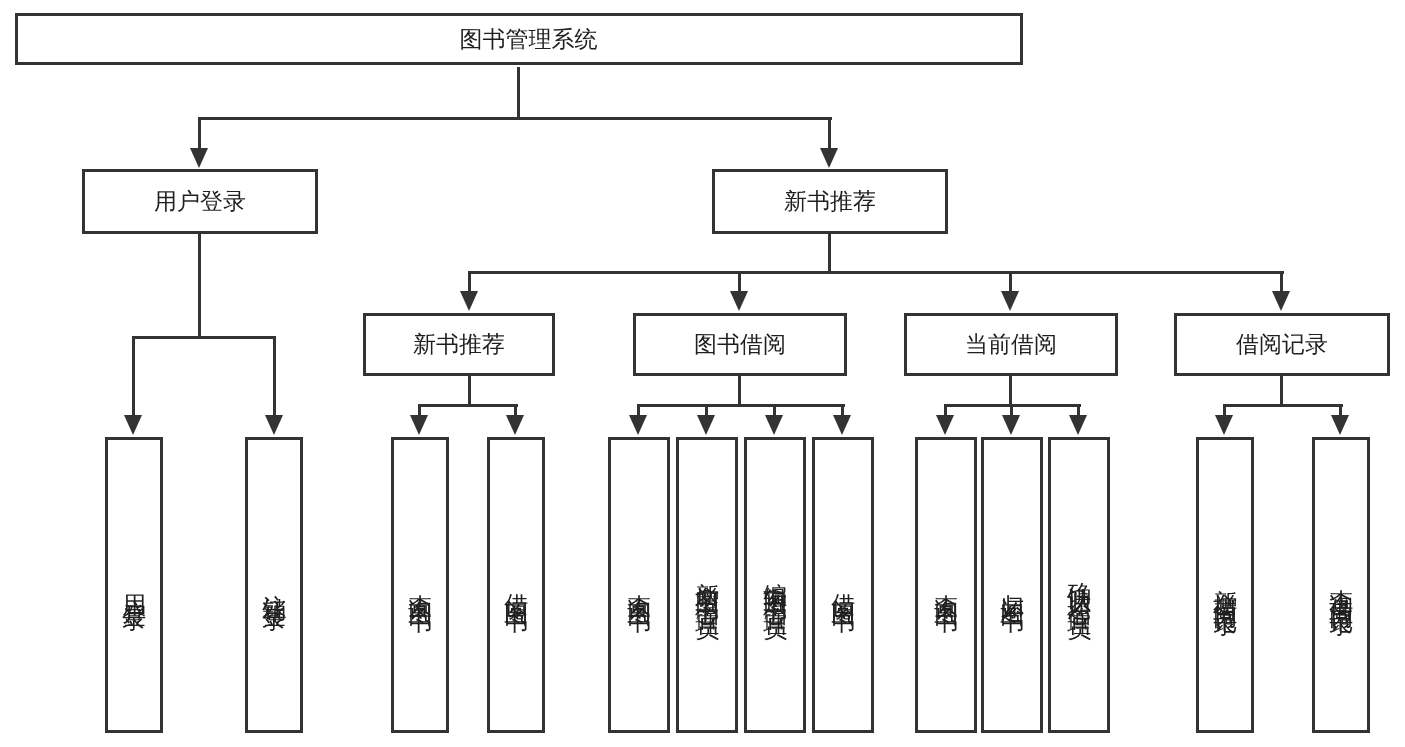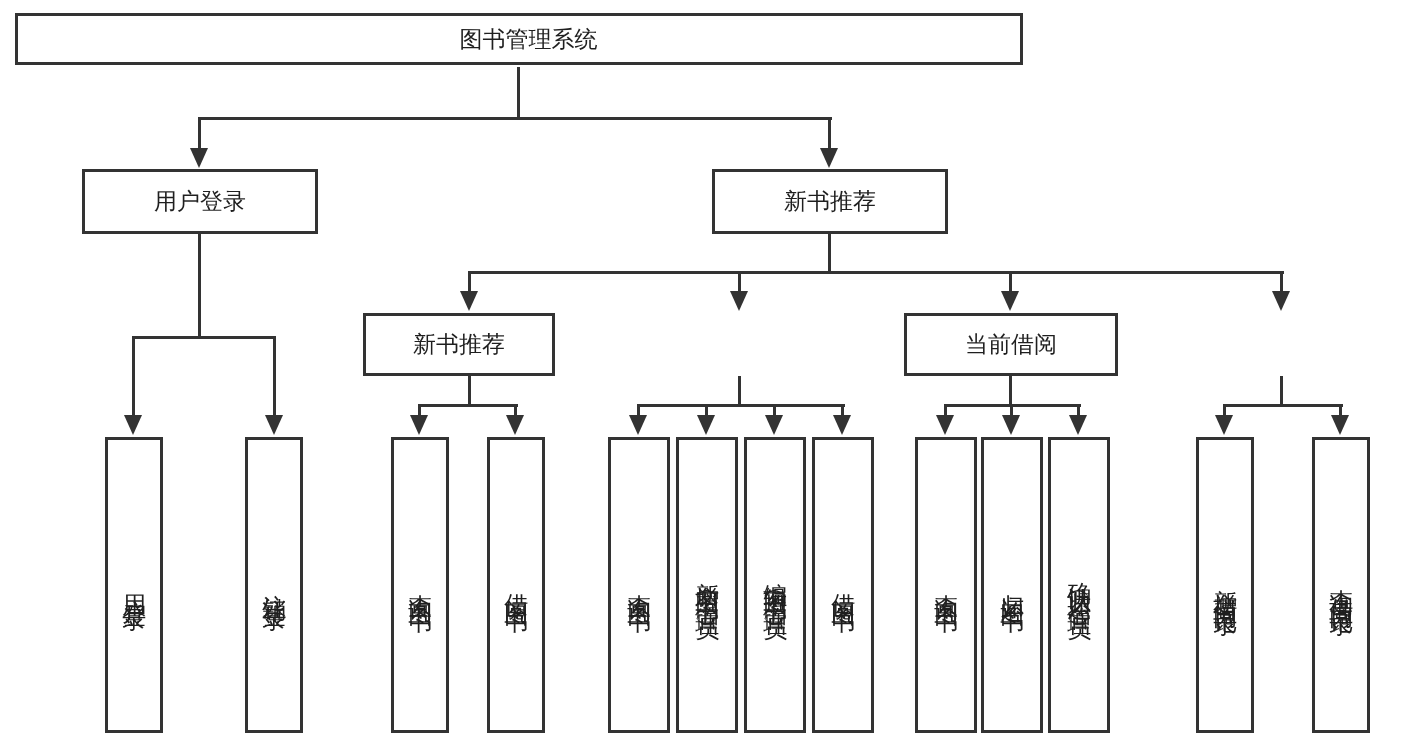--- a/index.html
+++ b/index.html
@@ -80,21 +80,23 @@
   <div class="vline" style="left:468px;top:271px;height:22px;"></div>
   <div class="arrow" style="left:460px;top:291px;"></div>
   <div class="vline" style="left:738px;top:271px;height:22px;"></div>
   <div class="arrow" style="left:730px;top:291px;"></div>
   <div class="vline" style="left:1009px;top:271px;height:22px;"></div>
   <div class="arrow" style="left:1001px;top:291px;"></div>
   <div class="vline" style="left:1280px;top:271px;height:22px;"></div>
   <div class="arrow" style="left:1272px;top:291px;"></div>
 
   <div class="node" style="left:363px;top:313px;width:192px;height:63px;">新书推荐</div>
+  <div class="node" style="left:633px;top:313px;width:214px;height:63px;">图书借阅</div>
   <div class="node" style="left:904px;top:313px;width:214px;height:63px;text-align:center;">当前借阅</div>
+  <div class="node" style="left:1174px;top:313px;width:216px;height:63px;">借阅记录</div>
 
   <div class="vline" style="left:468px;top:376px;height:30px;"></div>
   <div class="hline" style="left:418px;top:404px;width:100px;"></div>
   <div class="vline" style="left:418px;top:404px;height:13px;"></div>
   <div class="arrow" style="left:410px;top:415px;"></div>
   <div class="vline" style="left:514px;top:404px;height:13px;"></div>
   <div class="arrow" style="left:506px;top:415px;"></div>
 
   <div class="vline" style="left:738px;top:376px;height:30px;"></div>
   <div class="hline" style="left:637px;top:404px;width:208px;"></div>

